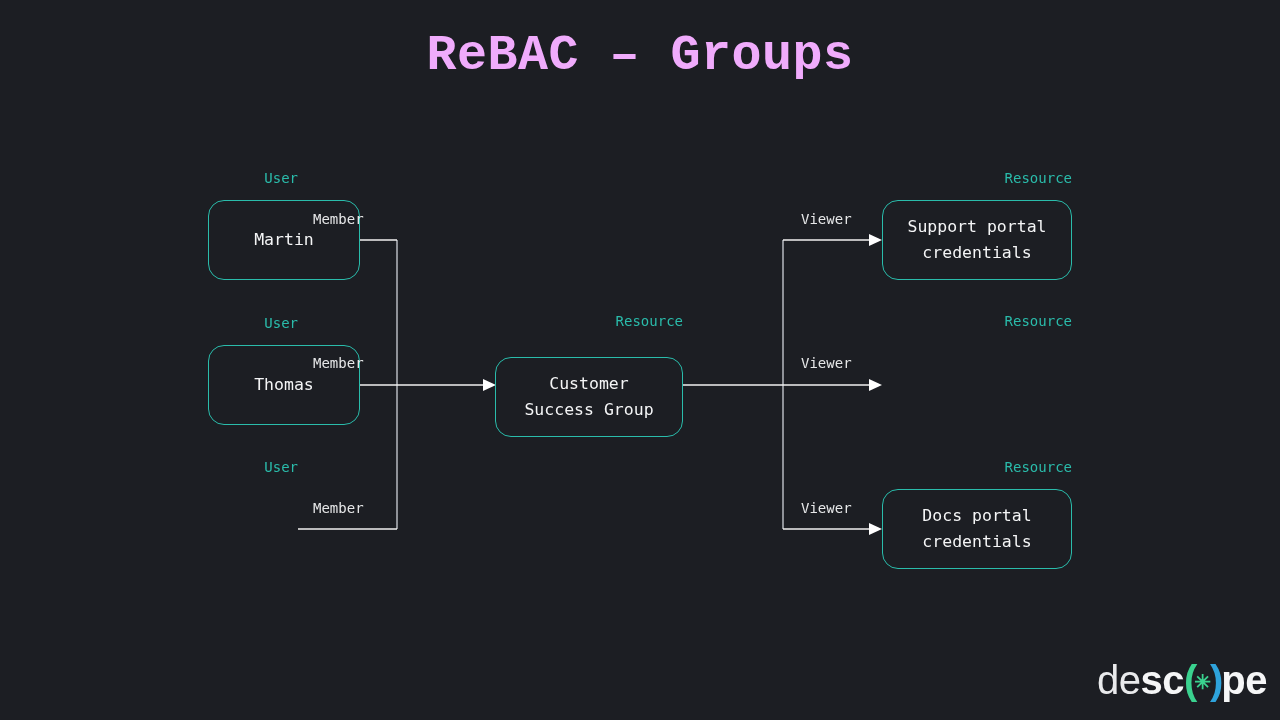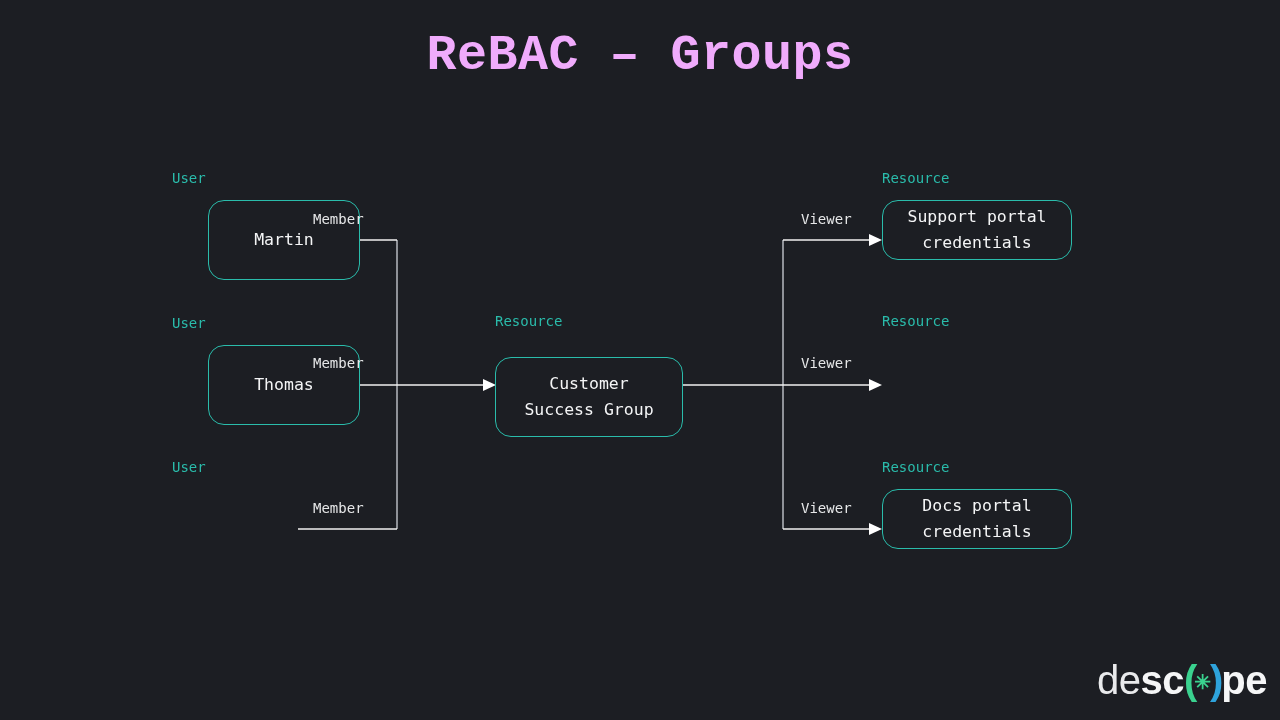--- a/index.html
+++ b/index.html
@@ -15,23 +15,23 @@
   }
   svg.wires{position:absolute;left:0;top:0;}
   .node{
     position:absolute;display:flex;align-items:center;justify-content:center;
     text-align:center;border:1.5px solid #2abcab;border-radius:16px;
     color:#f4f5f6;font-size:16.5px;line-height:1.55;background:#1c1e23;
     box-sizing:border-box;
   }
   .node.user{left:172px;width:152px;height:80px;padding:0 8px;margin-left:36px;}
   .node.group{left:495px;top:357px;width:188px;height:80px;padding:0 24px;}
-  .node.resource{left:882px;width:190px;height:60px;padding:0 5px;}
+  .node.resource{left:882px;width:190px;height:80px;padding:0 5px;}
   .type-label{
-    position:absolute;text-align:left;font-size:14px;color:#2abcab;
+    position:absolute;text-align:right;font-size:14px;color:#2abcab;
   }
   .type-label.u{left:172px;width:126px;}
   .type-label.g{left:495px;width:188px;}
   .type-label.r{left:882px;width:190px;}
   .edge-label{
     position:absolute;font-size:14px;color:#e6e7e8;white-space:nowrap;
   }
   .logo{
     position:absolute;top:658px;right:13px;
     font-family:"Liberation Sans",sans-serif;

